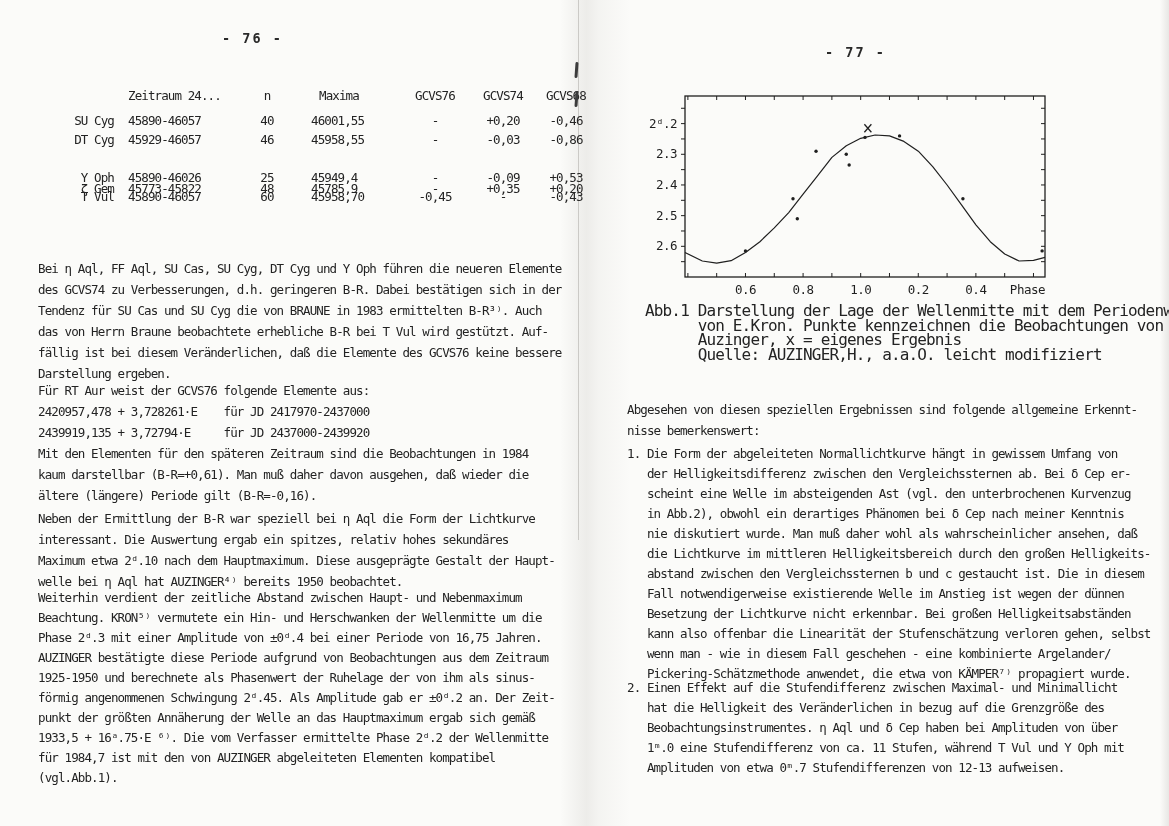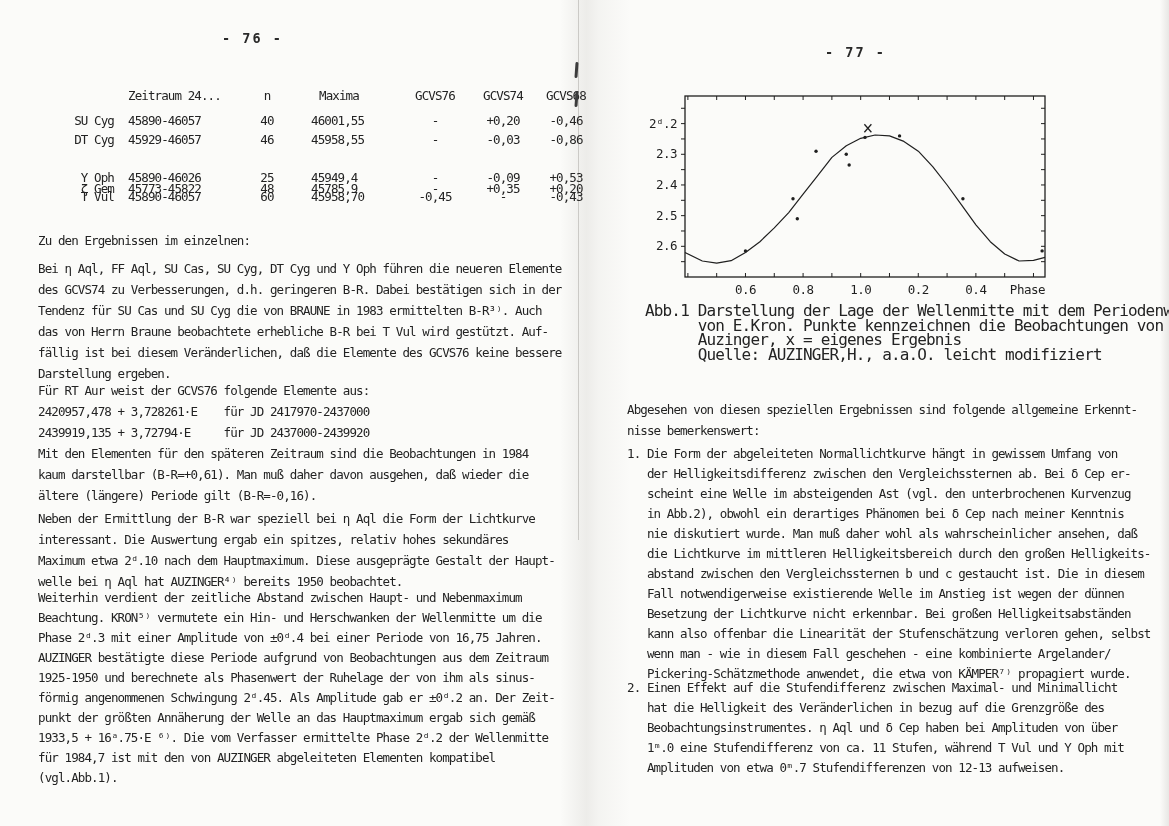--- a/index.html
+++ b/index.html
@@ -91,21 +91,20 @@
           <span class="tc c0">T Vul</span>
           <span class="tc c1">45890-46057</span>
           <span class="tc c2">60</span>
           <span class="tc c3">45958,70</span>
           <span class="tc c4">-0,45</span>
           <span class="tc c5">-</span>
           <span class="tc c6">-0,43</span>
         </div>
       </div>
 
-    <div class="body-text" style="left:38px;top:230px;">Zu den Ergebnissen im einzelnen:</div>
     <div class="body-text" style="left:38px;top:258px;">Bei η Aql, FF Aql, SU Cas, SU Cyg, DT Cyg und Y Oph führen die neueren Elemente
 des GCVS74 zu Verbesserungen, d.h. geringeren B-R. Dabei bestätigen sich in der
 Tendenz für SU Cas und SU Cyg die von BRAUNE in 1983 ermittelten B-R³⁾. Auch
 das von Herrn Braune beobachtete erhebliche B-R bei T Vul wird gestützt. Auf-
 fällig ist bei diesem Veränderlichen, daß die Elemente des GCVS76 keine bessere
 Darstellung ergeben.</div>
     <div class="body-text" style="left:38px;top:380px;">Für RT Aur weist der GCVS76 folgende Elemente aus:
 2420957,478 + 3,728261·E    für JD 2417970-2437000
 2439919,135 + 3,72794·E     für JD 2437000-2439920
 Mit den Elementen für den späteren Zeitraum sind die Beobachtungen in 1984

